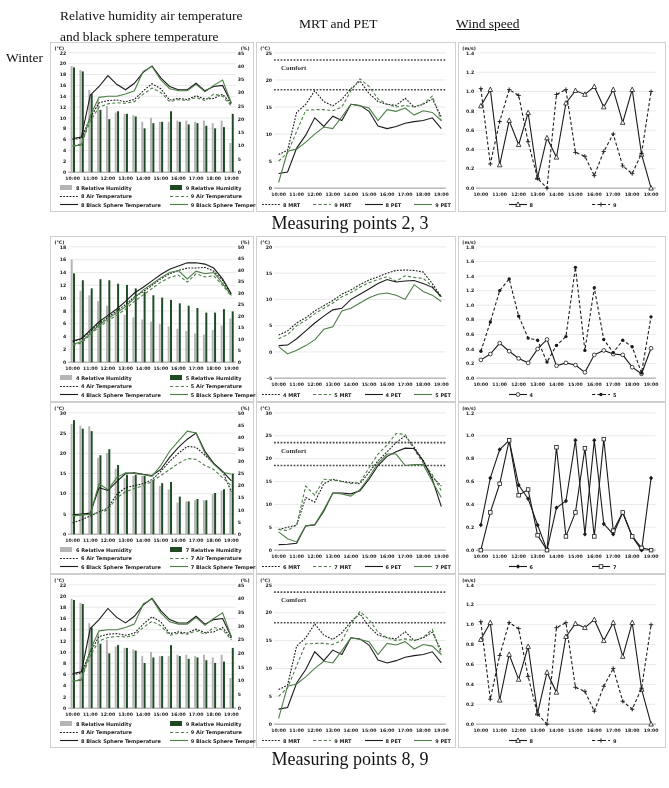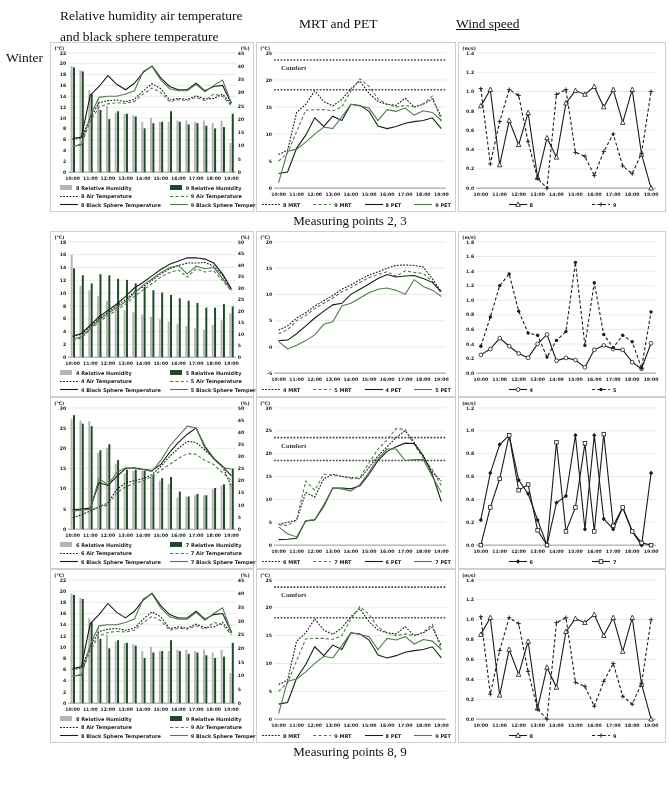--- a/index.html
+++ b/index.html
@@ -5,21 +5,21 @@
   html,body{margin:0;padding:0;background:#fff;}
   .page{position:relative;width:669px;height:788px;background:#fff;overflow:hidden;
         font-family:"Liberation Serif",serif;color:#111;}
   .hdr{position:absolute;font-size:13.5px;color:#111;white-space:nowrap;}
   #hdr-col1{left:60px;top:5px;line-height:21px;}
   #hdr-col2{left:299px;top:16px;}
   #hdr-col3{left:456px;top:16px;text-decoration:underline;}
   #season{left:6px;top:50px;}
   .grid{position:absolute;left:0;top:42px;width:669px;}
   .row-charts{display:flex;align-items:flex-start;gap:2px;margin-left:50px;}
-  .caption{width:620px;margin-left:40px;text-align:center;font-size:13px;
+  .caption{width:620px;margin-left:40px;text-align:center;font-size:18px;
            padding:1px 0 2px 0;color:#111;}
   .cell{border:1px solid #cfcfcf;background:#fff;box-sizing:border-box;
         display:flex;flex-direction:column;justify-content:space-between;padding:1px;}
   .tk{font:700 4.7px "DejaVu Sans",sans-serif;fill:#222;}
   .cf{font:700 7px "Liberation Serif",serif;fill:#333;}
   .leg{display:flex;justify-content:center;align-items:center;gap:12px;
        font:700 5px "DejaVu Sans",sans-serif;color:#222;padding:1px 0 2px 0;flex-wrap:nowrap;}
   .leg-grid{display:grid;grid-template-rows:repeat(3,auto);grid-auto-flow:column;
             justify-content:start;column-gap:8px;row-gap:1.5px;padding-left:7px;
             font:700 5px "DejaVu Sans",sans-serif;color:#222;padding-bottom:2px;}

